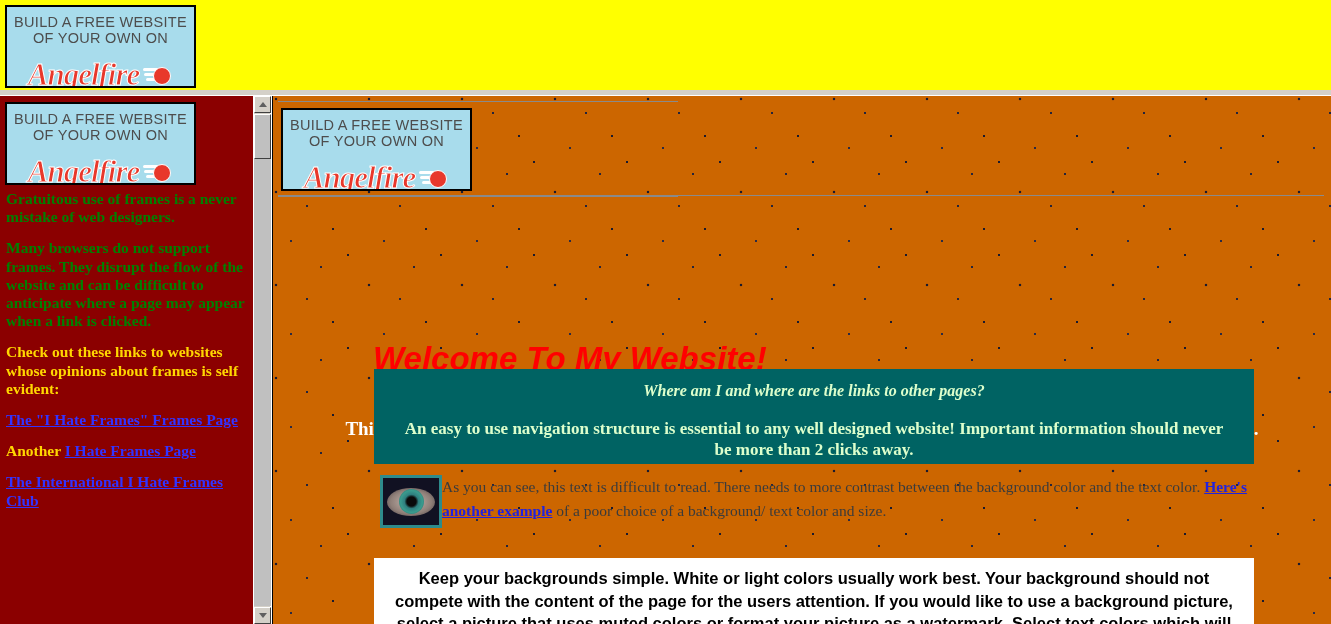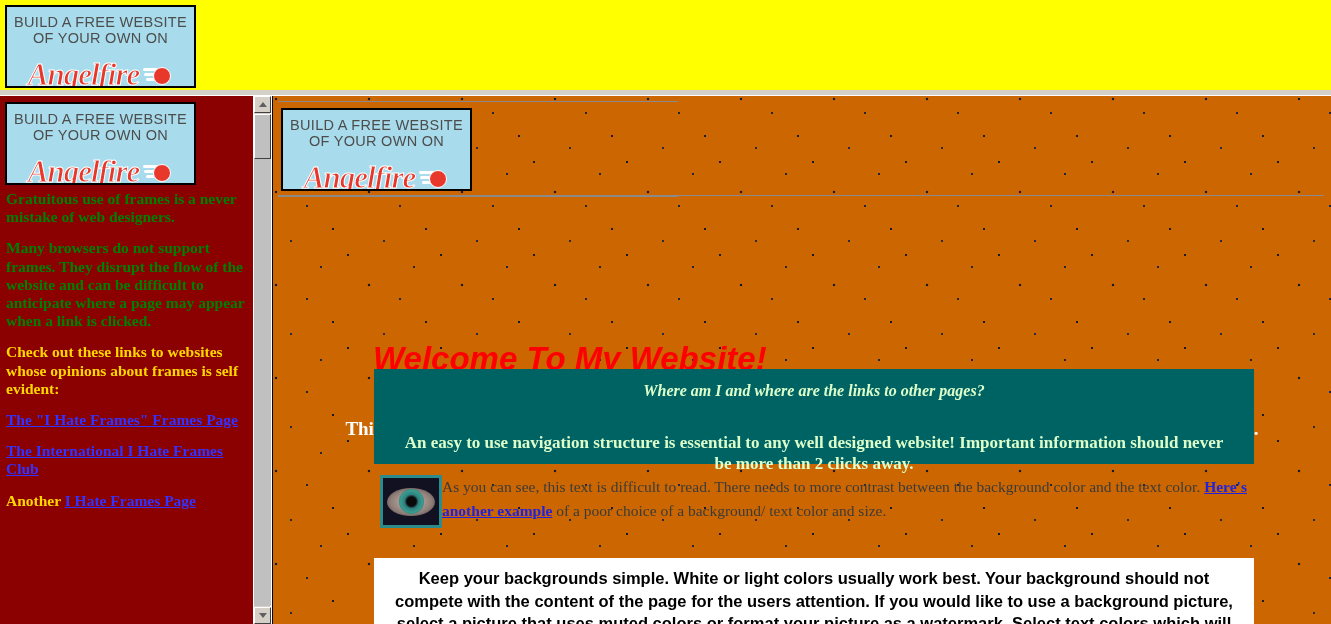--- a/index.html
+++ b/index.html
@@ -155,21 +155,21 @@
 
   #nav-box{
     position:absolute;left:101px;top:273px;width:880px;height:95px;
     background:#006363;
     box-sizing:border-box;
     padding:12px 16px 0 16px;
     text-align:center;
   }
   #nav-box-q{
     font-style:italic;font-weight:bold;font-size:16px;line-height:19px;
-    color:#ddffcc;margin:0 0 32px 0;font-family:Liberation Serif, serif;
+    color:#ddffcc;margin:0 0 18px 0;font-family:Liberation Serif, serif;
   }
   #nav-box-a{
     font-weight:bold;font-size:17px;line-height:21px;
     color:#ddffcc;margin:13px;
   }
 
   #contrast-block{
     position:absolute;left:107px;top:379px;width:880px;
   }
   #eye-img{
@@ -242,22 +242,22 @@
       </span>
     </span>
   </a>
 
   <div id="sidebar-content">
     <p class="sb-green">Gratuitous use of frames is a never mistake of web designers.</p>
     <p class="sb-green">Many browsers do not support frames. They disrupt the flow of the website and can be difficult to anticipate where a page may appear when a link is clicked.</p>
     <p class="sb-yellow">Check out these links to websites whose opinions about frames is self evident:</p>
 
     <p class="sb-para"><a class="sb-link">The "I Hate Frames" Frames Page</a></p>
+    <p class="sb-para"><span>Another </span><a class="sb-link">I Hate Frames Page</a></p>
     <p class="sb-para"><a class="sb-link">The International I Hate Frames Club</a></p>
-    <p class="sb-para"><span>Another </span><a class="sb-link">I Hate Frames Page</a></p>
   </div>
 </div>
 
 <div id="sidebar-scrollbar">
   <div id="sb-arrow-up" class="sb-arrow">
       <span class="tri tri-up"></span>
     </div>
   <div id="sb-thumb"></div>
   <div id="sb-track"></div>
   <div id="sb-arrow-down" class="sb-arrow">

